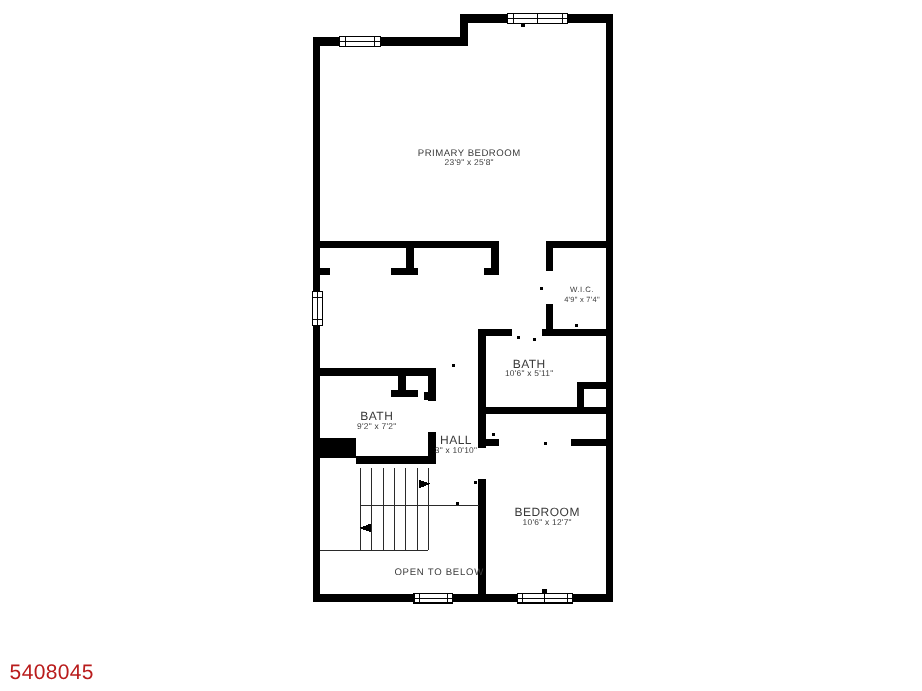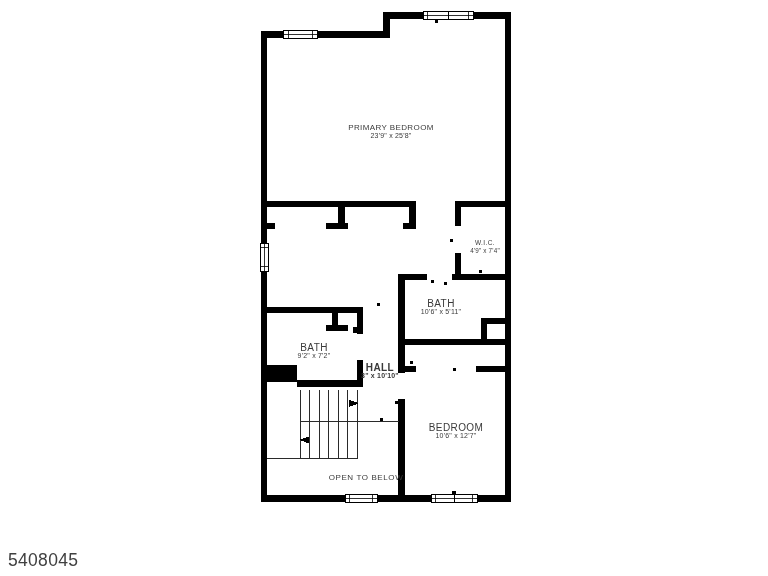--- a/index.html
+++ b/index.html
@@ -27,26 +27,26 @@
   }
   .room-dims{
     font-size:7px;
     line-height:8.5px;
     letter-spacing:0.2px;
   }
   .label-primary .room-name{font-size:8px;}
   .label-wic .room-name{font-size:6.5px;line-height:7.5px;}
   .label-wic .room-dims{font-size:6.3px;line-height:7.5px;}
   .label-open .room-name{font-size:8px;letter-spacing:0.6px;margin-left:44px;}
-  .label-hall{z-index:1;font-weight:bold;} 
+  .label-hall{z-index:1;} 
   #footer-id{
     position:absolute;
     left:4px;top:550px;
     font-size:17.5px;
-    color:#404040;
+    color:#b91c1c;
     letter-spacing:0.3px;
     z-index:5;
   }
 </style>
 </head>
 <body>
 
 <div id="plan-stage">
 
   <svg id="plan-svg" width="768" height="576" viewBox="0 0 768 576" shape-rendering="crispEdges">

